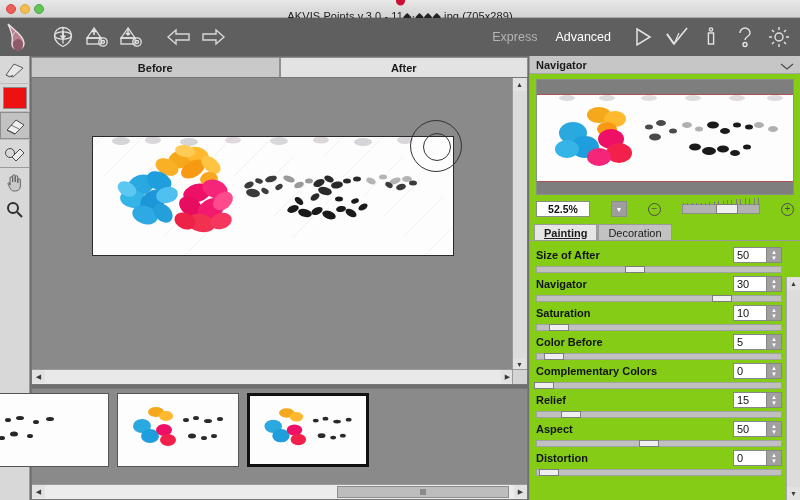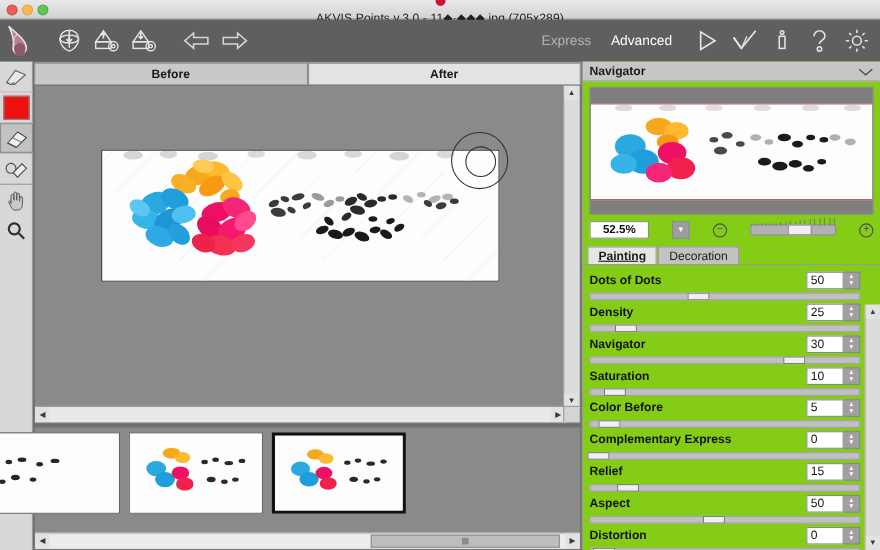--- a/index.html
+++ b/index.html
@@ -54,21 +54,21 @@
     width: 30px; height: 28px; display: flex; align-items: center; justify-content: center;
     border-bottom: 1px solid #bdbdbd;
   }
   .tool.sel { background: #c2c2c2; box-shadow: inset 0 0 0 1px #8d8d8d; }
   .tool.sep { border-bottom: 1px solid #9a9a9a; }
   .swatch { width: 24px; height: 22px; background: #ee1111; border: 1px solid #8a8a8a; }
 
   
   .imgtabs {
     position: absolute; left: 31px; top: 57px; width: 497px; height: 20px;
-    display: flex; background: #f0abfc; text-align: center;
+    display: flex; background: #ef4444; text-align: center;
   }
   .itab {
     flex: 1 1 50%; display: flex; align-items: center; justify-content: center;
     font-size: 11px; font-weight: bold; color: #1a1a1a;
     background: #c9c9c9; border: 1px solid #8f8f8f; border-bottom: none;
   }
   .itab.active { background: #e3e3e3; }
 
   
   .canvaswrap {
@@ -637,36 +637,26 @@
         <span>Painting</span>
       </div>
       <div class="ptab">
         <span>Decoration</span>
       </div>
     </div>
 
     <div class="params" id="params">
         <div class="prow">
           <div class="prow-top">
-            <span class="plabel">Dots of Dots</span>
+            <span class="plabel">Size of After</span>
             <span class="pval">50</span>
             <span class="pspin">▲<br>▼</span>
           </div>
           <div class="ptrack">
             <span class="pthumb" style="left:40%"></span>
-          </div>
-        </div>
-        <div class="prow">
-          <div class="prow-top">
-            <span class="plabel">Density</span>
-            <span class="pval">25</span>
-            <span class="pspin">▲<br>▼</span>
-          </div>
-          <div class="ptrack">
-            <span class="pthumb" style="left:13%"></span>
           </div>
         </div>
         <div class="prow">
           <div class="prow-top">
             <span class="plabel">Navigator</span>
             <span class="pval">30</span>
             <span class="pspin">▲<br>▼</span>
           </div>
           <div class="ptrack">
             <span class="pthumb" style="left:76%"></span>
@@ -687,21 +677,21 @@
             <span class="plabel">Color Before</span>
             <span class="pval">5</span>
             <span class="pspin">▲<br>▼</span>
           </div>
           <div class="ptrack">
             <span class="pthumb" style="left:7%"></span>
           </div>
         </div>
         <div class="prow">
           <div class="prow-top">
-            <span class="plabel">Complementary Express</span>
+            <span class="plabel">Complementary Colors</span>
             <span class="pval">0</span>
             <span class="pspin">▲<br>▼</span>
           </div>
           <div class="ptrack">
             <span class="pthumb" style="left:3%"></span>
           </div>
         </div>
         <div class="prow">
           <div class="prow-top">
             <span class="plabel">Relief</span>

